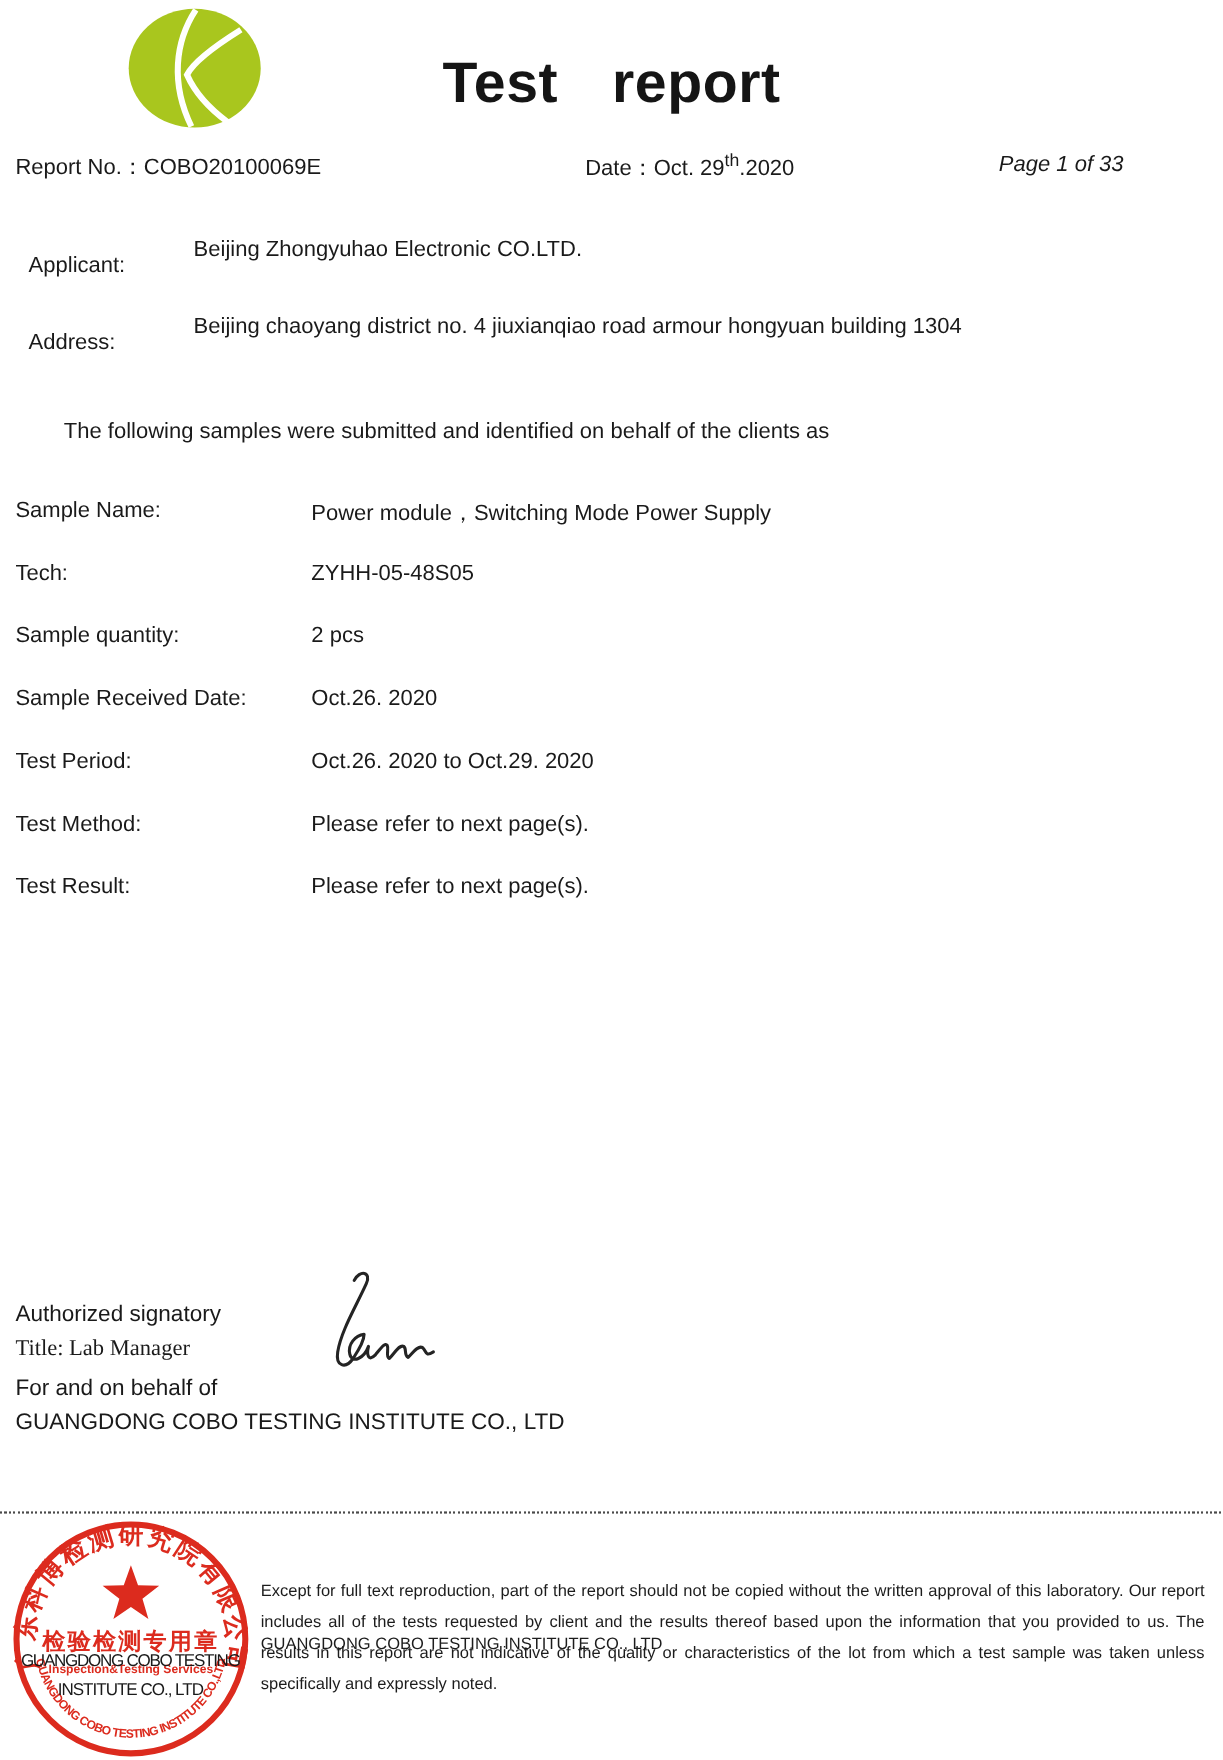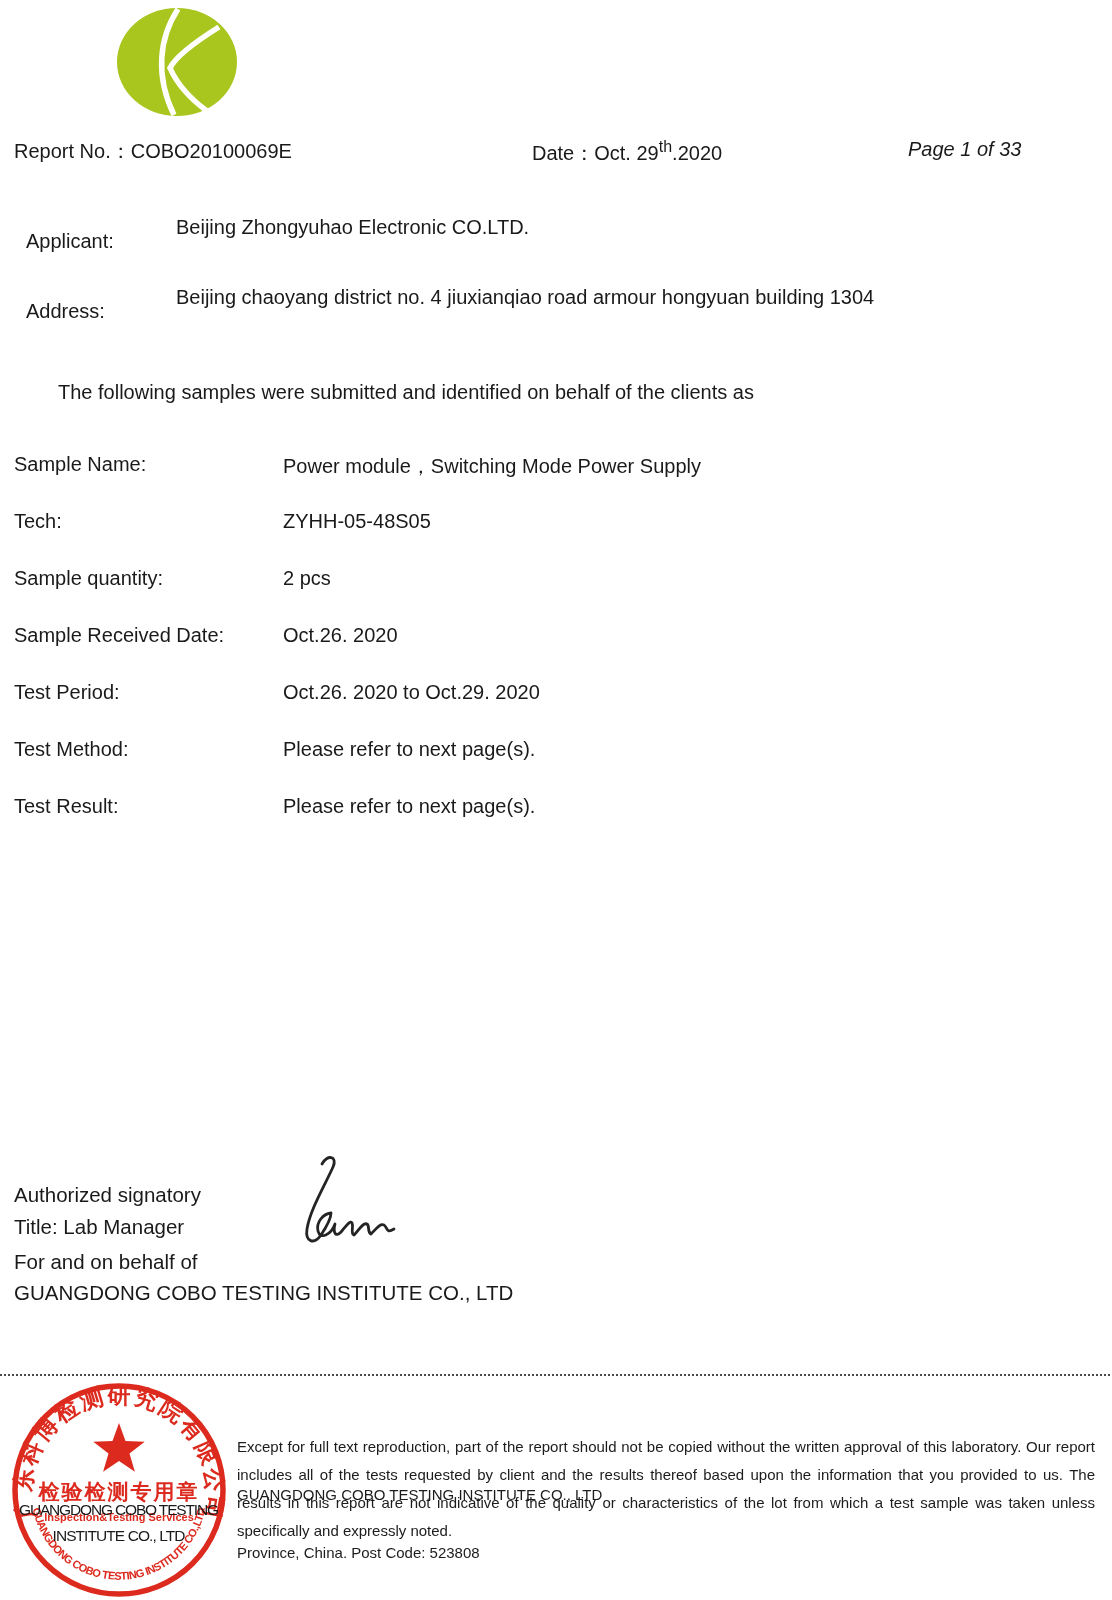--- a/index.html
+++ b/index.html
@@ -48,20 +48,21 @@
 <body>
 
 <div class="page">
 
   <svg class="abs" style="left:112px;top:6px;" width="126" height="112" viewBox="0 0 126 112">
     <ellipse cx="65" cy="56" rx="60" ry="54" fill="#a9c61e"></ellipse>
     <path d="M 66,3 C 47,32 43,70 62,109" stroke="#ffffff" stroke-width="5.5" fill="none"></path>
     <path d="M 107,21 C 83,36 64,50 58,62 C 66,80 80,94 95,105" stroke="#ffffff" stroke-width="5.5" fill="none"></path>
   </svg>
 
+  <div class="abs page-title">Test report</div>
 
   <div class="abs meta-row">
     <div class="blk meta-report">
       <span class="lbl">Report No.：</span><span>COBO20100069E</span>
     </div>
     <div class="blk meta-date">
       <span class="lbl">Date：</span><span>Oct. 29</span><sup>th</sup><span>.2020</span>
     </div>
     <div class="blk meta-page">Page 1 of 33</div>
   </div>
@@ -100,21 +101,21 @@
   <div class="abs field-row" style="top:738px;">
     <span class="lab">Test Method:</span>
     <span class="val">Please refer to next page(s).</span>
   </div>
   <div class="abs field-row" style="top:795px;">
     <span class="lab">Test Result:</span>
     <span class="val">Please refer to next page(s).</span>
   </div>
 
   <div class="abs signoff" style="top:1183px;">Authorized signatory</div>
-  <div class="abs signoff" style="top:1215px;">Title: Lab Manager</div>
+  <div class="abs signoff" style="top:1215px;font-family:Liberation Serif, serif;">Title: Lab Manager</div>
 
   <svg class="abs" style="left:272px;top:1150px;" width="140" height="105" viewBox="0 0 140 105">
     <path d="M 50,14 C 55,4 66,6 61,17
              C 52,37 38,60 35,79
              C 33,92 42,95 49,85
              C 55,76 59,68 59,63
              C 51,64 44,72 46,81
              C 48,90 59,85 63,74
              C 61,82 63,88 69,82
              C 74,76 78,70 80,73
@@ -125,21 +126,20 @@
              C 116,78 114,84 122,79" stroke="#242424" stroke-width="2.8" fill="none" stroke-linecap="round" stroke-linejoin="round"></path>
   </svg>
 
   <div class="abs signoff" style="top:1250px;">For and on behalf of</div>
   <div class="abs signoff" style="top:1281px;">GUANGDONG COBO TESTING INSTITUTE CO., LTD</div>
 
   <div class="abs dotline"></div>
 
   <div class="abs footer-text disclaimer">Except for full text reproduction, part of the report should not be copied without the written approval of this laboratory. Our report includes all of the tests requested by client and the results thereof based upon the information that you provided to us. The results in this report are not indicative of the quality or characteristics of the lot from which a test sample was taken unless specifically and expressly noted.</div>
   <div class="abs footer-text f-line f-company">GUANGDONG COBO TESTING INSTITUTE CO., LTD</div>
-  <div class="abs footer-text f-line f-addr2">Province, China. Post Code: 523808</div>
 
   <svg class="abs" style="left:6px;top:1376px;" width="226" height="224" viewBox="0 0 226 224">
     <defs>
       <path id="arcTop" d="M 30,144 A 88 88 0 1 1 196,144" fill="none"></path>
       <path id="arcBot" d="M 26,129 A 88 88 0 0 0 200,129" fill="none"></path>
     </defs>
     <circle cx="113" cy="114" r="104" fill="none" stroke="#dc2b1e" stroke-width="5.5"></circle>
     <text font-size="23" font-weight="bold" fill="#dc2b1e">
       <textPath href="#arcTop" startOffset="50%" text-anchor="middle" textLength="330" lengthAdjust="spacing">广东科博检测研究院有限公司</textPath>
     </text>

